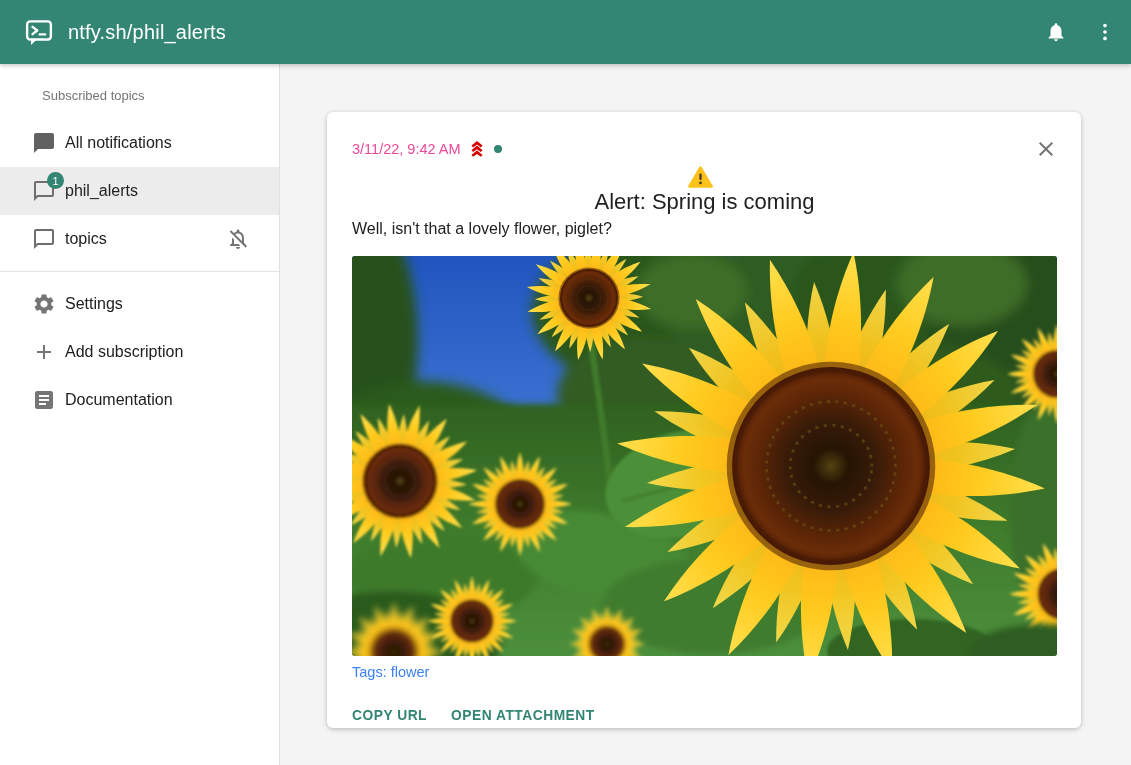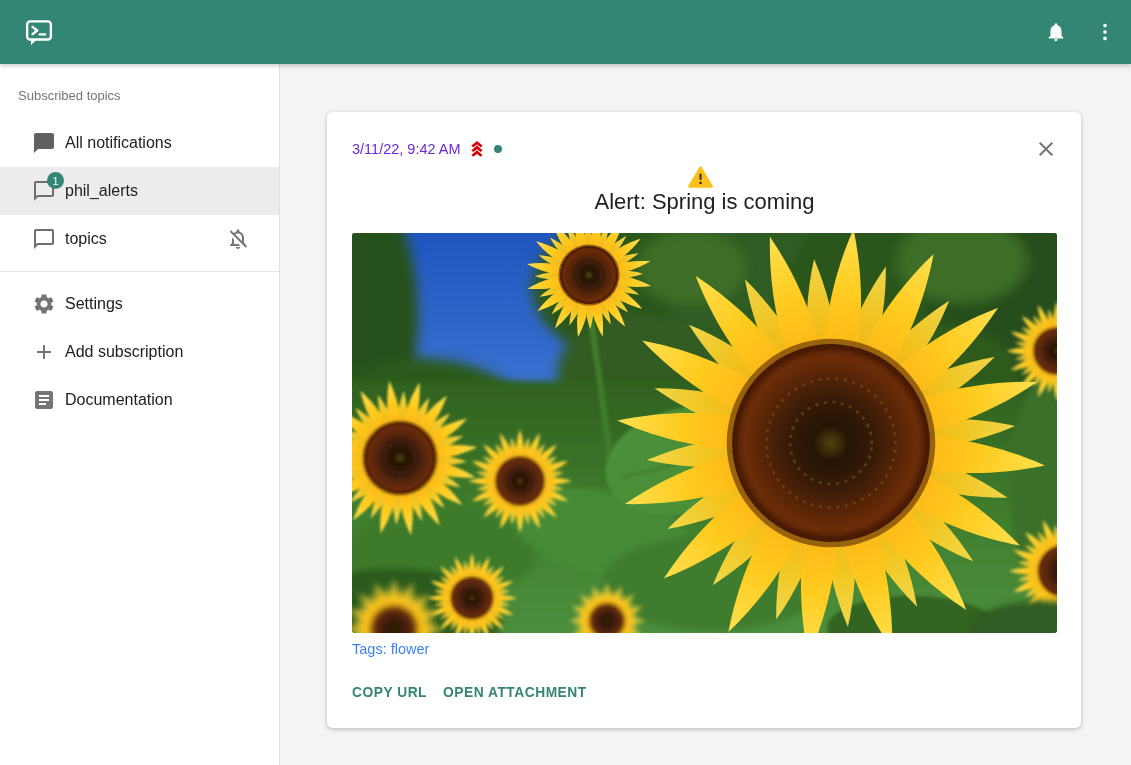--- a/index.html
+++ b/index.html
@@ -13,67 +13,68 @@
   .appbar .logo { width:32px; height:32px; display:flex; align-items:center; }
   .appbar .title { color:#fff; font-size:20px; font-weight:500; margin-left:12px; letter-spacing:.2px; }
   .appbar .spacer { margin-left:auto; }
   .iconbtn { width:40px; height:40px; border:none; background:transparent; cursor:pointer;
     display:flex; align-items:center; justify-content:center; border-radius:50%; color:#fff; }
   .appbar .iconbtn + .iconbtn { margin-left:9px; }
 
   
   .sidebar { position:absolute; top:64px; left:0; width:280px; bottom:0;
     background:#fff; border-right:1px solid #e0e0e0; }
-  .subhead { font-size:13px; color:#757575; padding:24px 18px 0 18px; margin-bottom:16px; }
+  .subhead { font-size:13px; color:#757575; padding:24px 18px 0 18px; margin-bottom:16px;margin-left:24px; }
   .nav-item { height:48px; display:flex; align-items:center; padding:0 16px 0 32px;
     font-size:16px; color:#212121; cursor:pointer; }
   .nav-item.selected { background:#ececec; }
   .nav-item .licon { width:24px; height:24px; color:#6e6e6e; position:relative; flex:0 0 24px; }
   .nav-item .label { margin-left:9px; }
   .nav-item .trail { margin-left:auto; margin-right:13px; width:24px; height:24px; color:#757575; }
   .badge { position:absolute; top:-7px; right:-8px; min-width:17px; height:17px; border-radius:9px;
     background:#338574; color:#fff; font-size:11px; display:flex; align-items:center;
     justify-content:center; padding:0 3px; }
   .divider { border-top:1px solid #e4e4e4; margin:8px 0; }
 
   
   .main { position:absolute; top:64px; left:280px; right:0; bottom:0; background:#f4f4f4; }
   .card { position:absolute; left:47px; top:48px; width:754px; height:616px; background:#fff;
     border-radius:6px; box-shadow:0 1px 4px rgba(0,0,0,.18), 0 2px 6px rgba(0,0,0,.08);
     padding:27px 24px 24px 25px; }
-  .meta { display:flex; align-items:center; color:#6d28d9; font-size:14.5px; height:20px; }
+  .meta { display:flex; align-items:center; color:#ec4899; font-size:14.5px; height:20px; }
   .meta .prio { width:20px; height:20px; margin-left:6px; }
   .meta .dot { width:8px; height:8px; border-radius:50%; background:#338574; margin-left:7px; }
   .close { position:absolute; top:25px; right:22px; width:26px; height:26px; border:none;
     background:transparent; color:#757575; cursor:pointer; padding:0; }
   .ntitle { margin-top:5px; font-size:22px; font-weight:400; color:#212121;
     display:flex; align-items:center;flex-direction:column; }
   .ntitle .warn { width:25px; height:25px; margin-right:9px; position:relative; top:1px; }
   .nbody { margin-top:4px; font-size:16px; color:#212121; line-height:19px; }
   .attachment { margin-top:18px; width:705px; height:400px; border-radius:3px; overflow:hidden;
     cursor:pointer; }
   .attachment svg { display:block; }
   .tags { margin-top:8px; font-size:14.5px; color:#3b82f6; }
-  .actions { margin-top:26px; display:flex; gap:16px; }
+  .actions { margin-top:26px; display:flex; gap:24px; }
   .actions button { border:none; background:transparent; color:#338574; font-size:13.8px;
     font-weight:700; letter-spacing:.5px; cursor:pointer; padding:2px 0;
     font-family:"Liberation Sans","DejaVu Sans",sans-serif; }
 </style>
 </head>
 <body>
 
 <header class="appbar">
   <span class="logo">
     <svg viewBox="0 0 24 24" width="30" height="30">
       <rect x="2.5" y="3.5" width="19" height="14.5" rx="2.4" fill="none" stroke="#fff" stroke-width="1.9"></rect>
       <path d="M5.6 17.5 h5 L5.6 22.3 Z" fill="#fff"></path>
       <path d="M6.8 7.9 L10.6 10.8 L6.8 13.7" fill="none" stroke="#fff" stroke-width="1.9" stroke-linecap="round" stroke-linejoin="round"></path>
       <line x1="12.6" y1="13.9" x2="16.8" y2="13.9" stroke="#fff" stroke-width="1.9" stroke-linecap="round"></line>
     </svg>
   </span>
+  <span class="title">ntfy.sh/phil_alerts</span>
   <span class="spacer"></span>
   <button class="iconbtn">
     <svg viewBox="0 0 24 24" width="22" height="22">
       <path fill="currentColor" d="M12 22c1.1 0 2-.9 2-2h-4c0 1.1.9 2 2 2zm6-6v-5c0-3.07-1.63-5.64-4.5-6.32V4c0-.83-.67-1.5-1.5-1.5s-1.5.67-1.5 1.5v.68C7.64 5.36 6 7.92 6 11v5l-2 2v1h16v-1l-2-2z"></path>
     </svg>
   </button>
   <button class="iconbtn">
     <svg viewBox="0 0 24 24" width="22" height="22">
       <circle cx="12" cy="5" r="2" fill="currentColor"></circle>
       <circle cx="12" cy="12" r="2" fill="currentColor"></circle>
@@ -178,20 +179,21 @@
       <span class="warn">
         <svg viewBox="0 0 24 24" width="25" height="25">
           <path d="M12 2.6 L22.6 20.6 H1.4 Z" fill="#fcc21b" stroke="#fcc21b" stroke-width="2.6" stroke-linejoin="round"></path>
           <rect x="10.95" y="8.1" width="2.15" height="6.4" rx="1.05" fill="#413a2f"></rect>
           <circle cx="12.03" cy="17.2" r="1.35" fill="#413a2f"></circle>
         </svg>
       </span>
       <span>Alert: Spring is coming</span>
     </h2>
 
+    <p class="nbody">Well, isn't that a lovely flower, piglet?</p>
 
     <div class="attachment">
       <svg viewBox="0 0 705 400" width="705" height="400" preserveAspectRatio="xMidYMid slice">
         <defs>
           <linearGradient id="skyg" x1="0" y1="0" x2="0" y2="1">
             <stop offset="0" stop-color="#2055be"></stop>
               <stop offset="1" stop-color="#4b83dd"></stop>
           </linearGradient>
           <linearGradient id="fieldg" x1="0" y1="0" x2="0" y2="1">
             <stop offset="0" stop-color="#2f611f"></stop>

